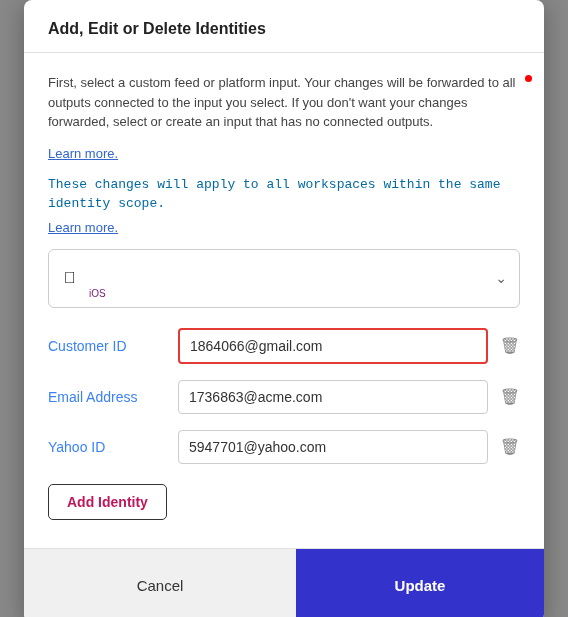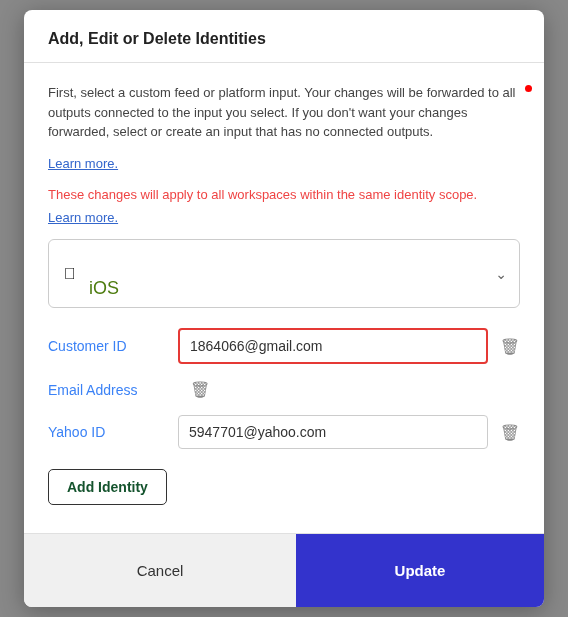--- a/index.html
+++ b/index.html
@@ -59,23 +59,24 @@
       color: #3366cc;
       font-size: 13px;
       text-decoration: underline;
       cursor: pointer;
       display: inline-block;
       margin-bottom: 14px;
     }
 
     .description2 {
       font-size: 13px;
-      color: #ef4444;
+      color: #0369a1;
       line-height: 1.5;
       margin-bottom: 4px;
+      font-family: Liberation Mono, monospace;
     }
 
     .learn-more2 {
       color: #3366cc;
       font-size: 13px;
       text-decoration: underline;
       cursor: pointer;
       display: inline-block;
       margin-bottom: 14px;
     }
@@ -97,22 +98,22 @@
       height: 18px;
       margin-right: 10px;
       display: flex;
       align-items: center;
       justify-content: center;
       font-size: 16px;
     }
 
     .platform-label {
       flex: 1;
-      font-size: 18px;
-      color: #4d7c0f;
+      font-size: 10px;
+      color: #701a75;
       margin-top: 30px;
     }
 
     .chevron-icon {
       font-size: 14px;
       color: #666;
     }
 
     .identity-row {
       display: flex;
@@ -152,21 +153,21 @@
     }
 
     .add-identity-btn {
       border: 1px solid #333;
       background: #fff;
       border-radius: 5px;
       padding: 9px 18px;
       font-size: 14px;
       font-weight: 600;
       cursor: pointer;
-      color: #14532d;
+      color: #be185d;
       margin-top: 4px;
     }
 
     .modal-footer {
       display: flex;
       border-top: 1px solid #e0e0e0;
       margin-top: 8px;
     }
 
     .footer-cancel {
@@ -220,20 +221,21 @@
     </div>
 
     <div class="identity-row">
       <span class="identity-label">Customer ID</span>
       <input class="identity-input highlighted" type="text" value="1864066@gmail.com" style="">
       <span class="delete-icon">🗑</span>
     </div>
 
     <div class="identity-row">
       <span class="identity-label">Email Address</span>
+      <input class="identity-input" type="text" value="1736863@acme.com" style="">
       <span class="delete-icon">🗑</span>
     </div>
 
     <div class="identity-row">
       <span class="identity-label">Yahoo ID</span>
       <input class="identity-input" type="text" value="5947701@yahoo.com" style="">
       <span class="delete-icon">🗑</span>
     </div>
 
     <button class="add-identity-btn">Add Identity</button>

